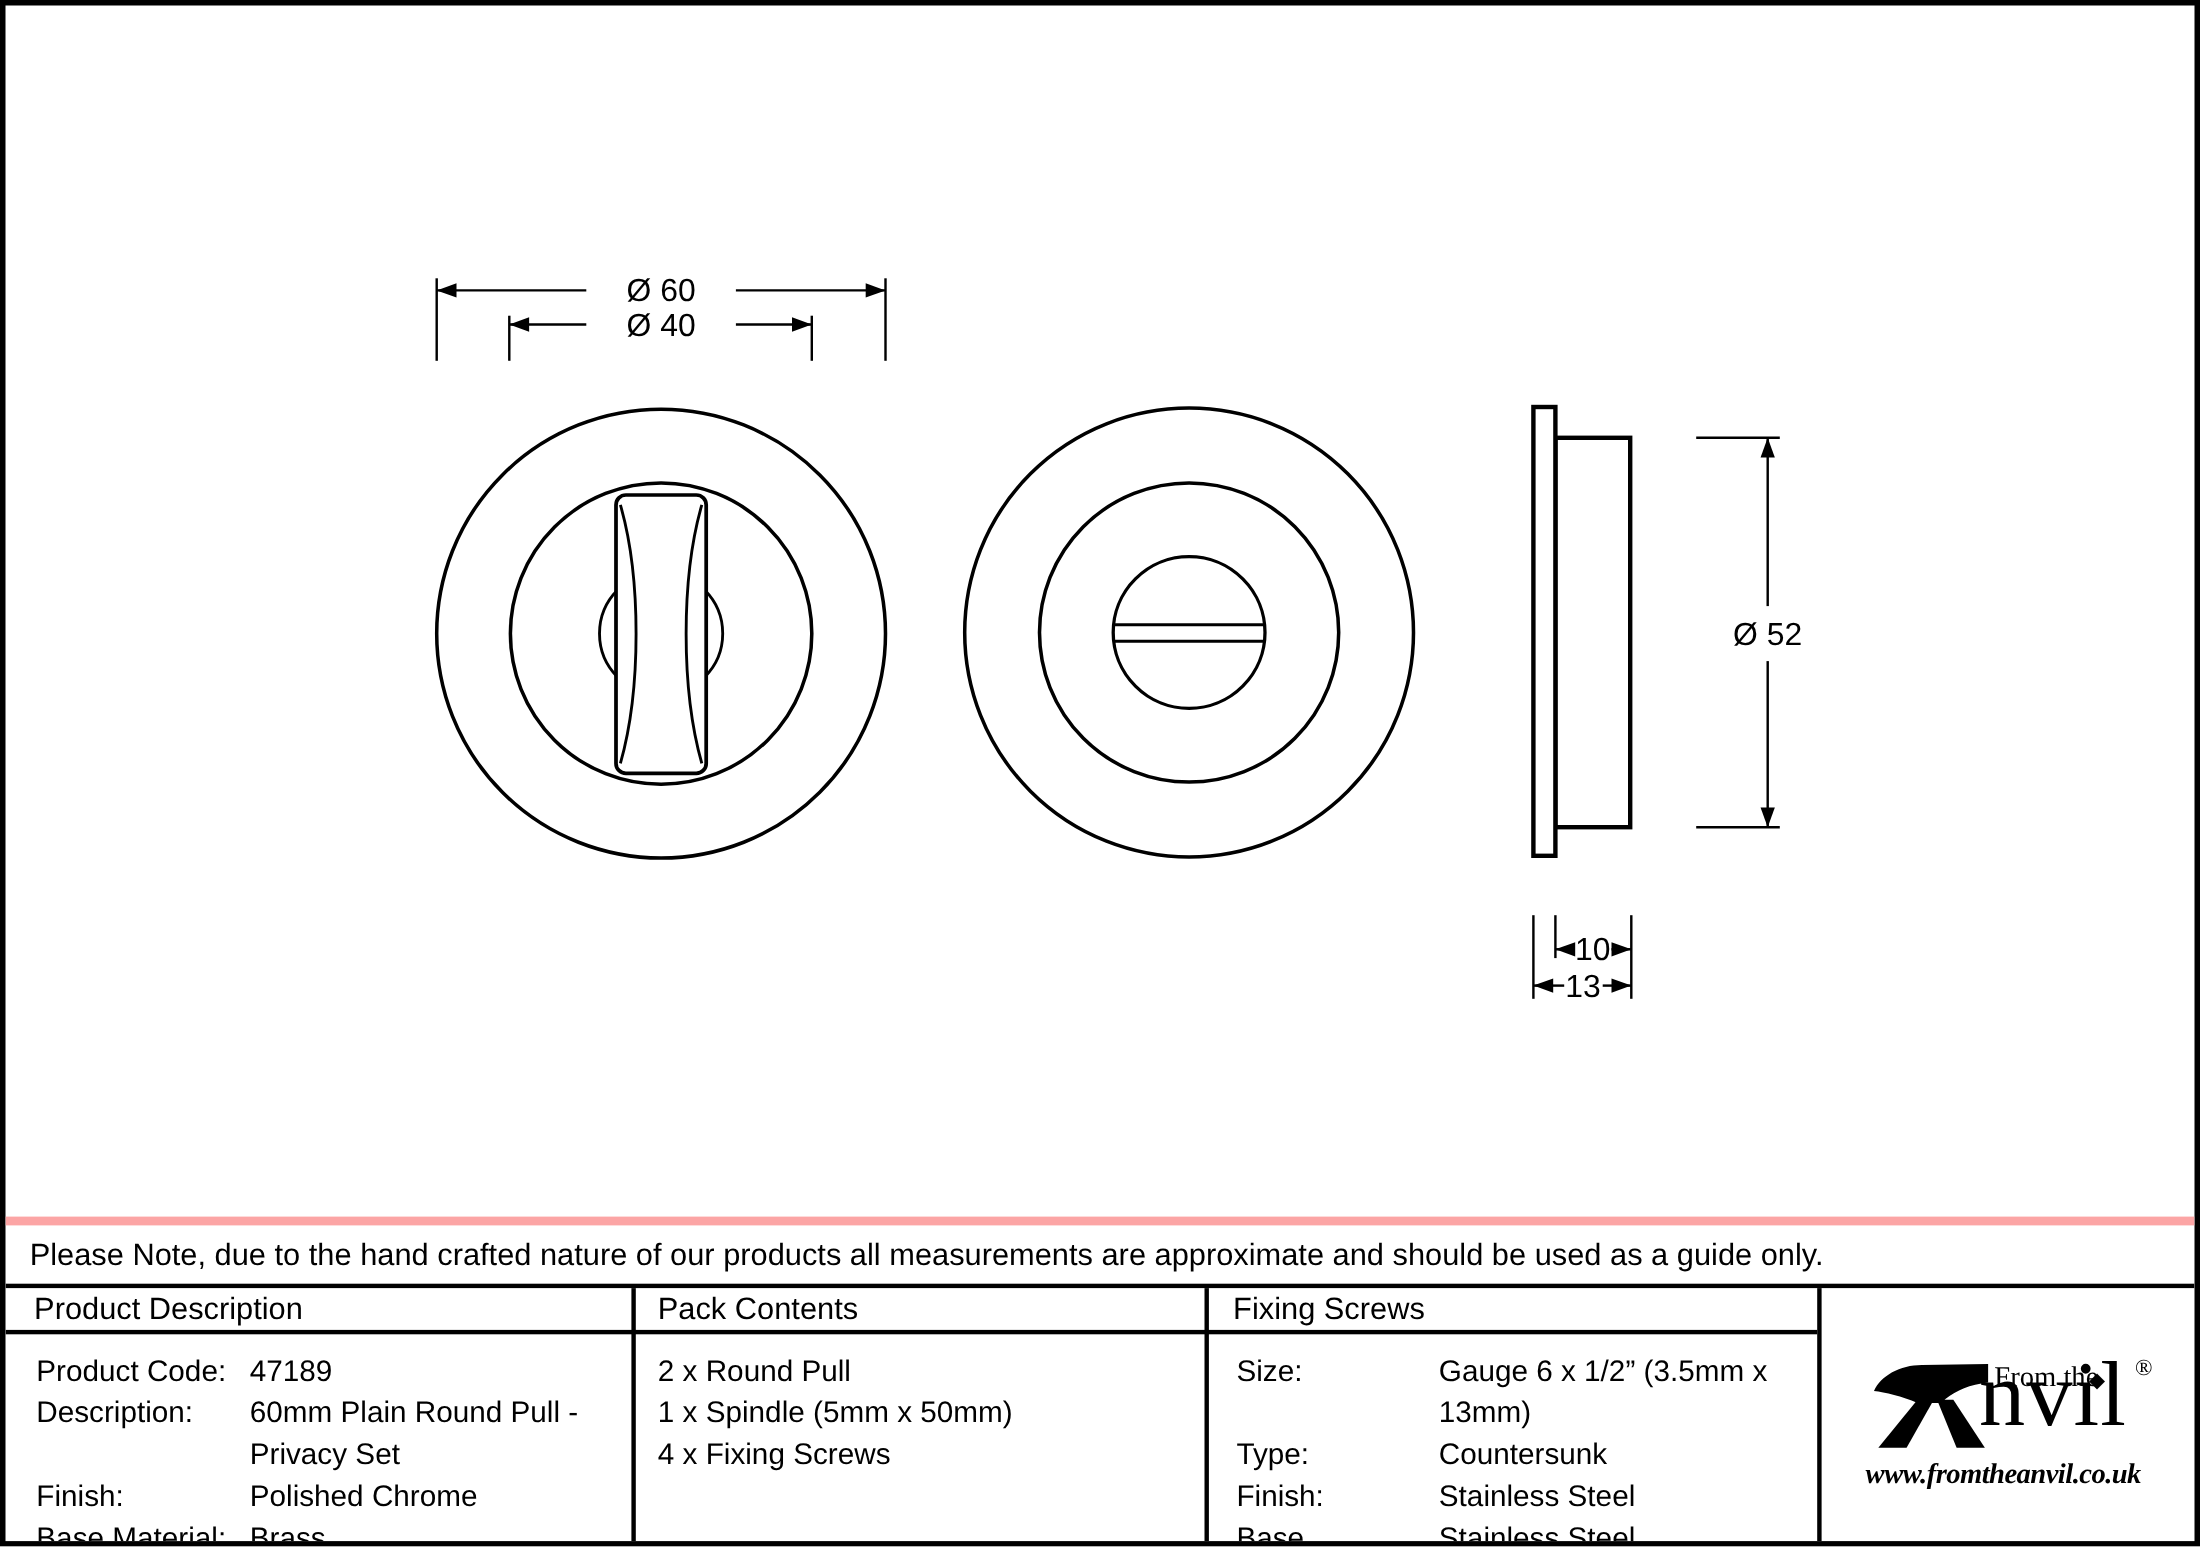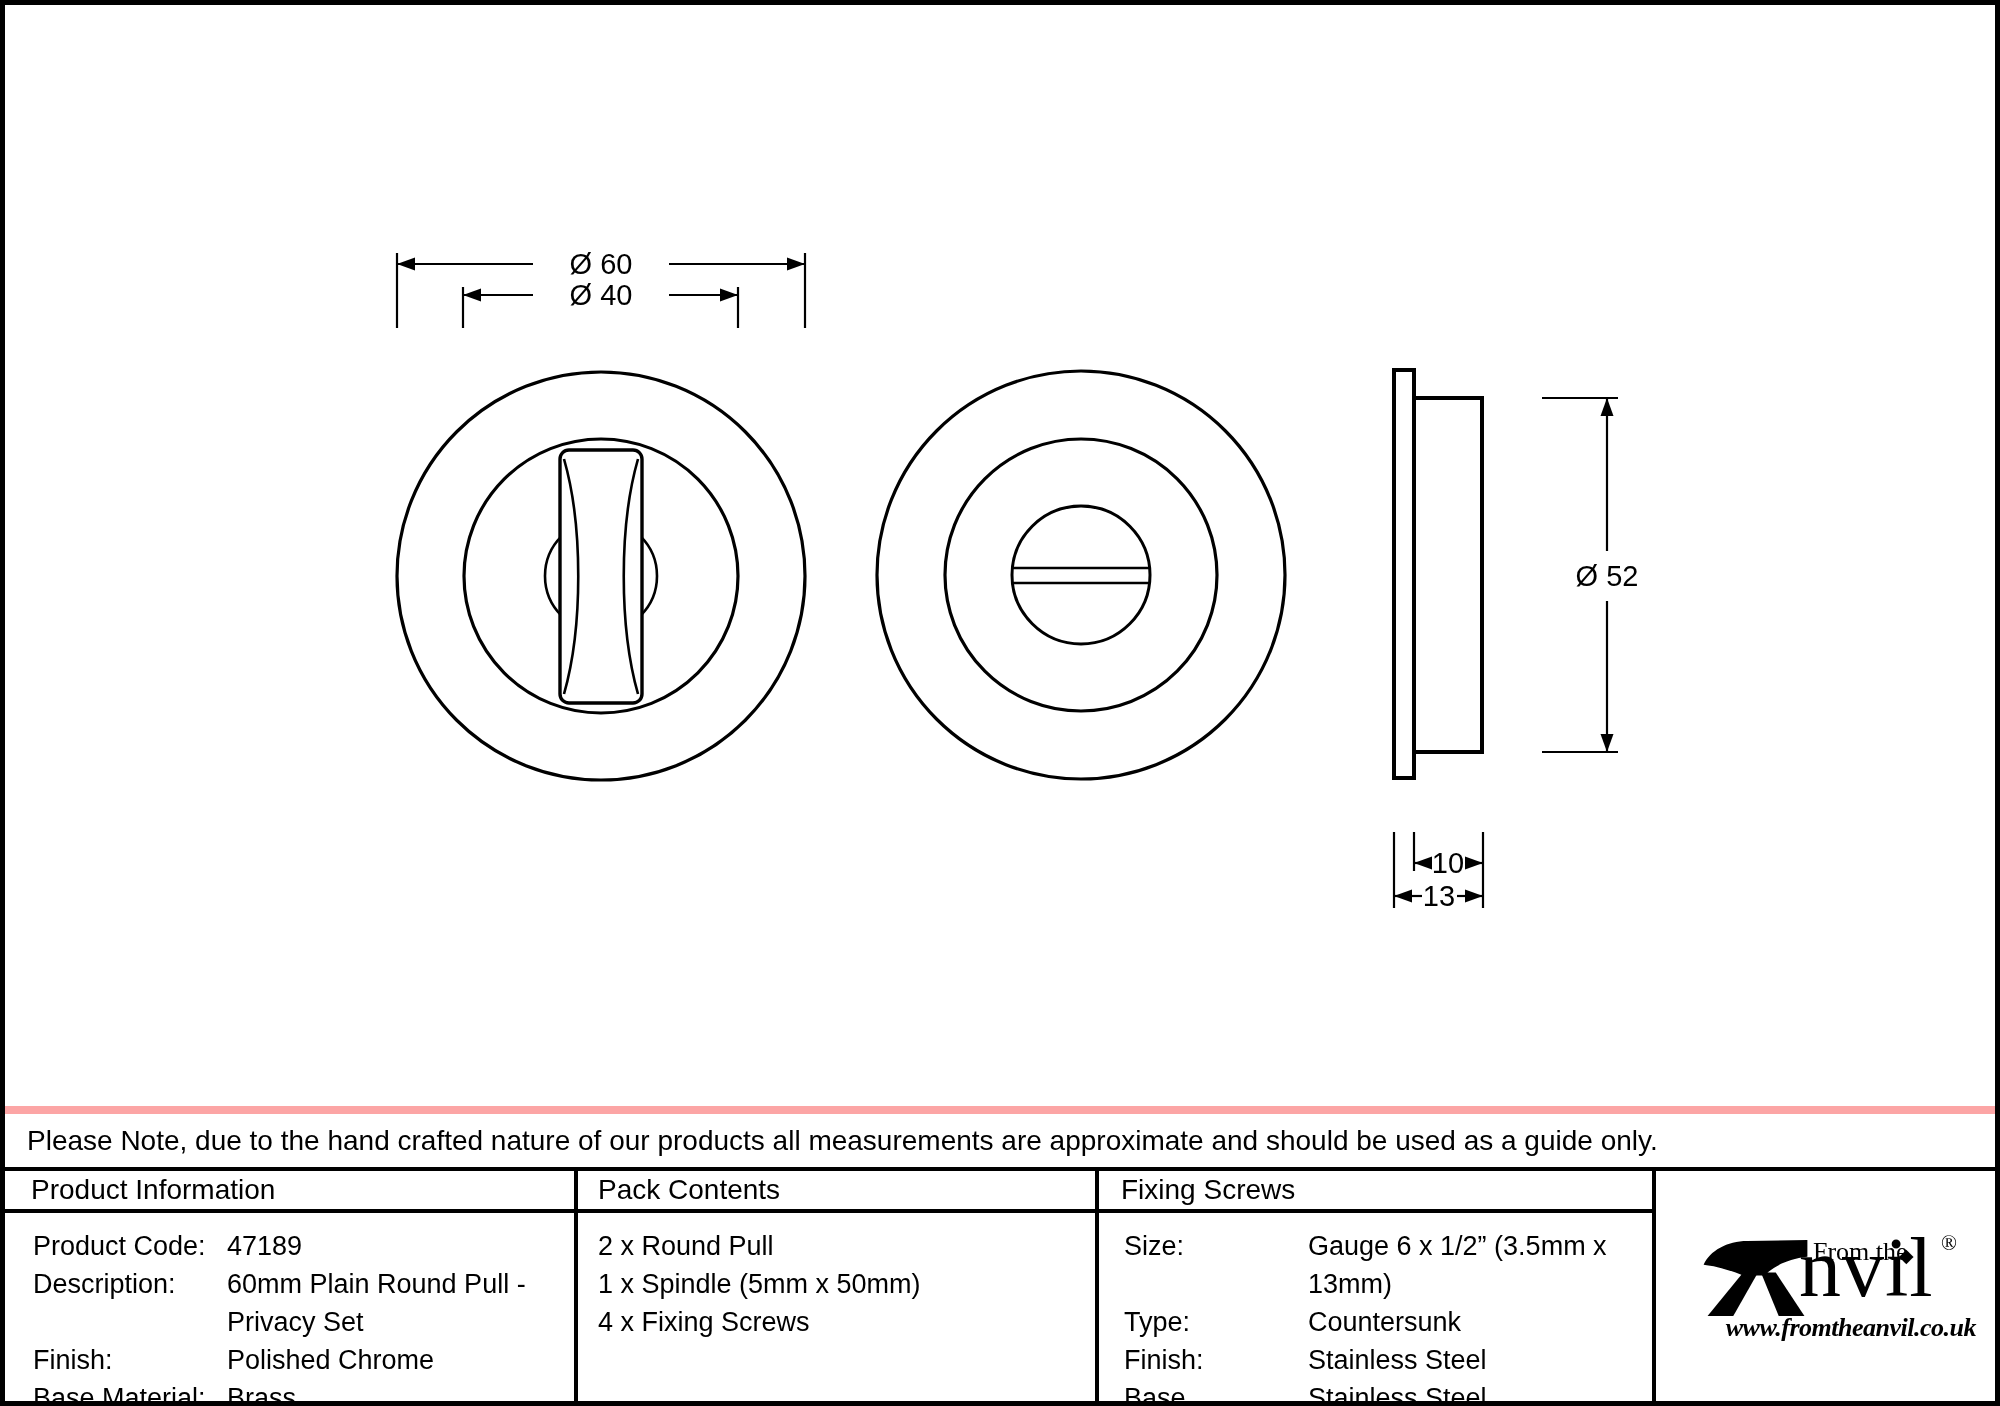--- a/index.html
+++ b/index.html
@@ -59,21 +59,21 @@
   .logo-nvil {
     position:absolute; left:143px; top:44px;
     font-family:"Liberation Serif", serif; font-size:84px; line-height:1.25;
     letter-spacing:1px;
   }
   .logo-reg {
     position:absolute; left:285px; top:60px;
     font-family:"Liberation Serif", serif; font-size:21px;
   }
   .logo-site {
-    position:absolute; left:40px; top:142px; width:280px; text-align:right;
+    position:absolute; left:40px; top:154px; width:280px; text-align:left;
     font-family:"Liberation Serif", serif; font-style:italic; font-weight:bold;
     font-size:26px; letter-spacing:-0.5px;
   }
 </style>
 </head>
 <body>
 
 <div class="sheet">
 
   <svg class="drawing-svg" width="2000" height="1106" viewBox="0 0 2000 1106">
@@ -150,21 +150,21 @@
 
   <div class="note-band">
     <span>Please Note, due to the hand crafted nature of our products all measurements are approximate and should be used as a guide only.</span>
   </div>
 
   <div class="vsep s1"></div>
   <div class="vsep s2"></div>
   <div class="vsep s3"></div>
   <div class="header-underline"></div>
 
-  <div class="th-cell th-1">Product Information</div>
+  <div class="th-cell th-1">Product Description</div>
   <div class="th-cell th-3">Fixing Screws</div>
   <div class="th-cell th-2">Pack Contents</div>
 
   <div class="body-cell bc-1">
     <div class="kv-row">
       <span class="kv-label">Product Code:</span>
       <span>47189</span>
     </div>
     <div class="kv-row">
       <span class="kv-label">Description:</span>

